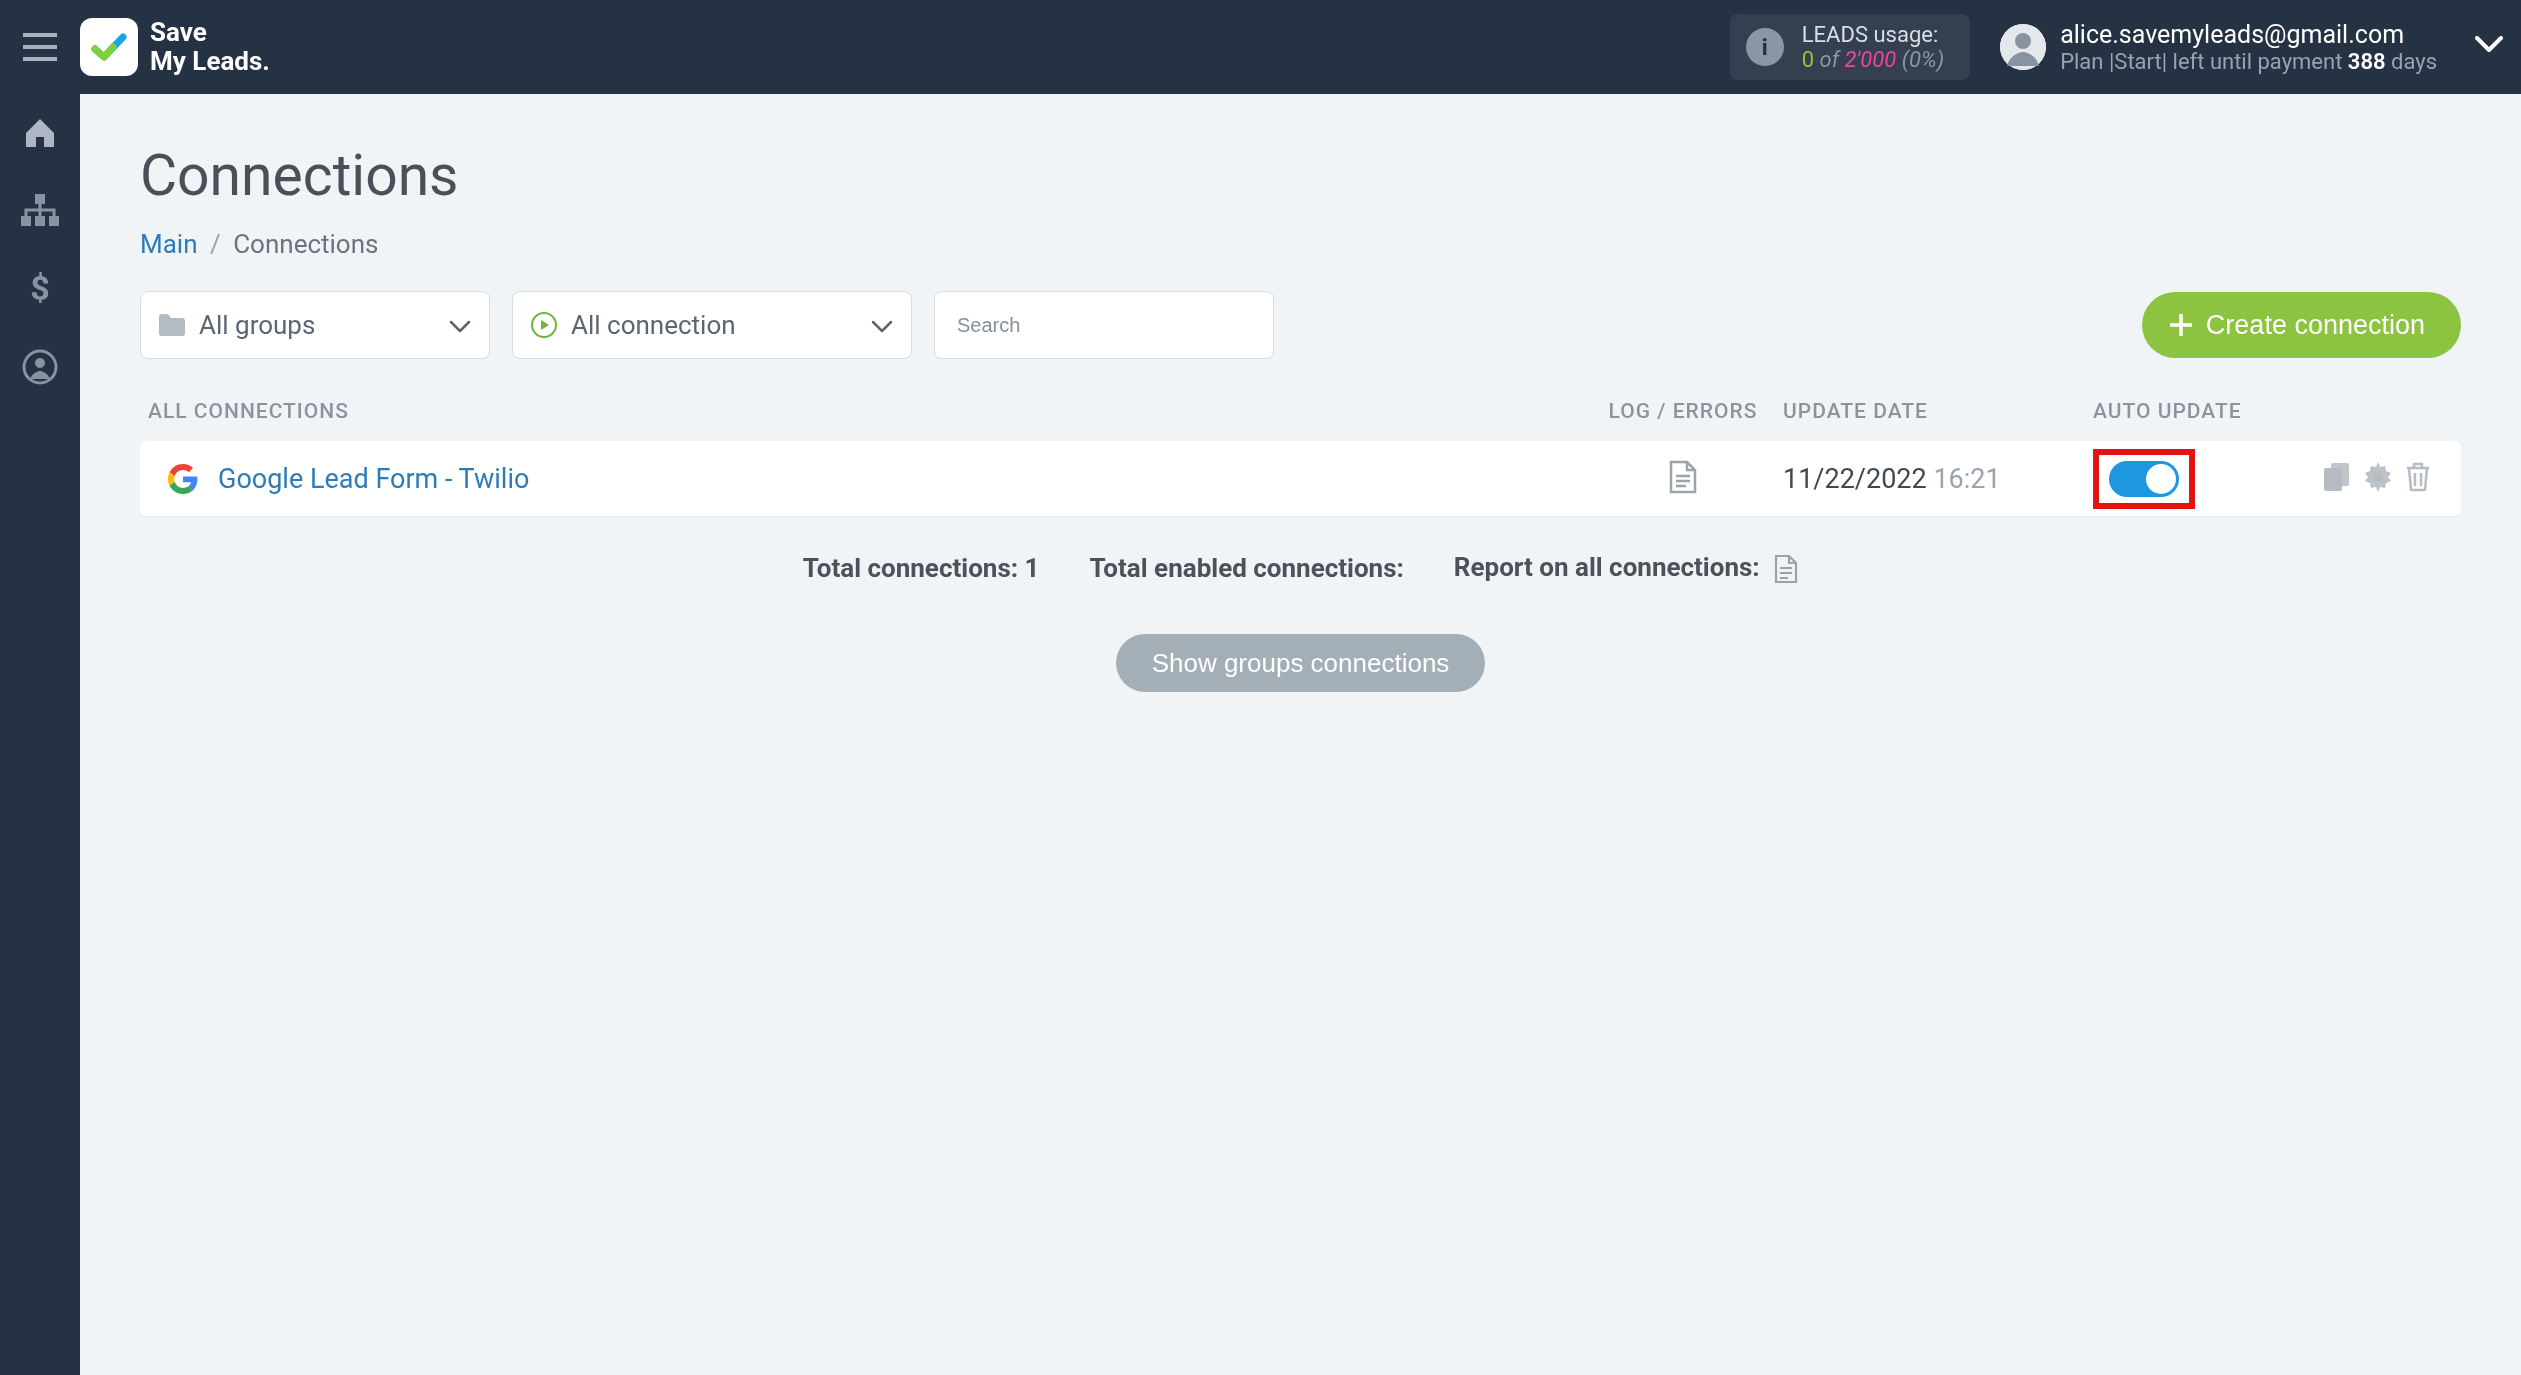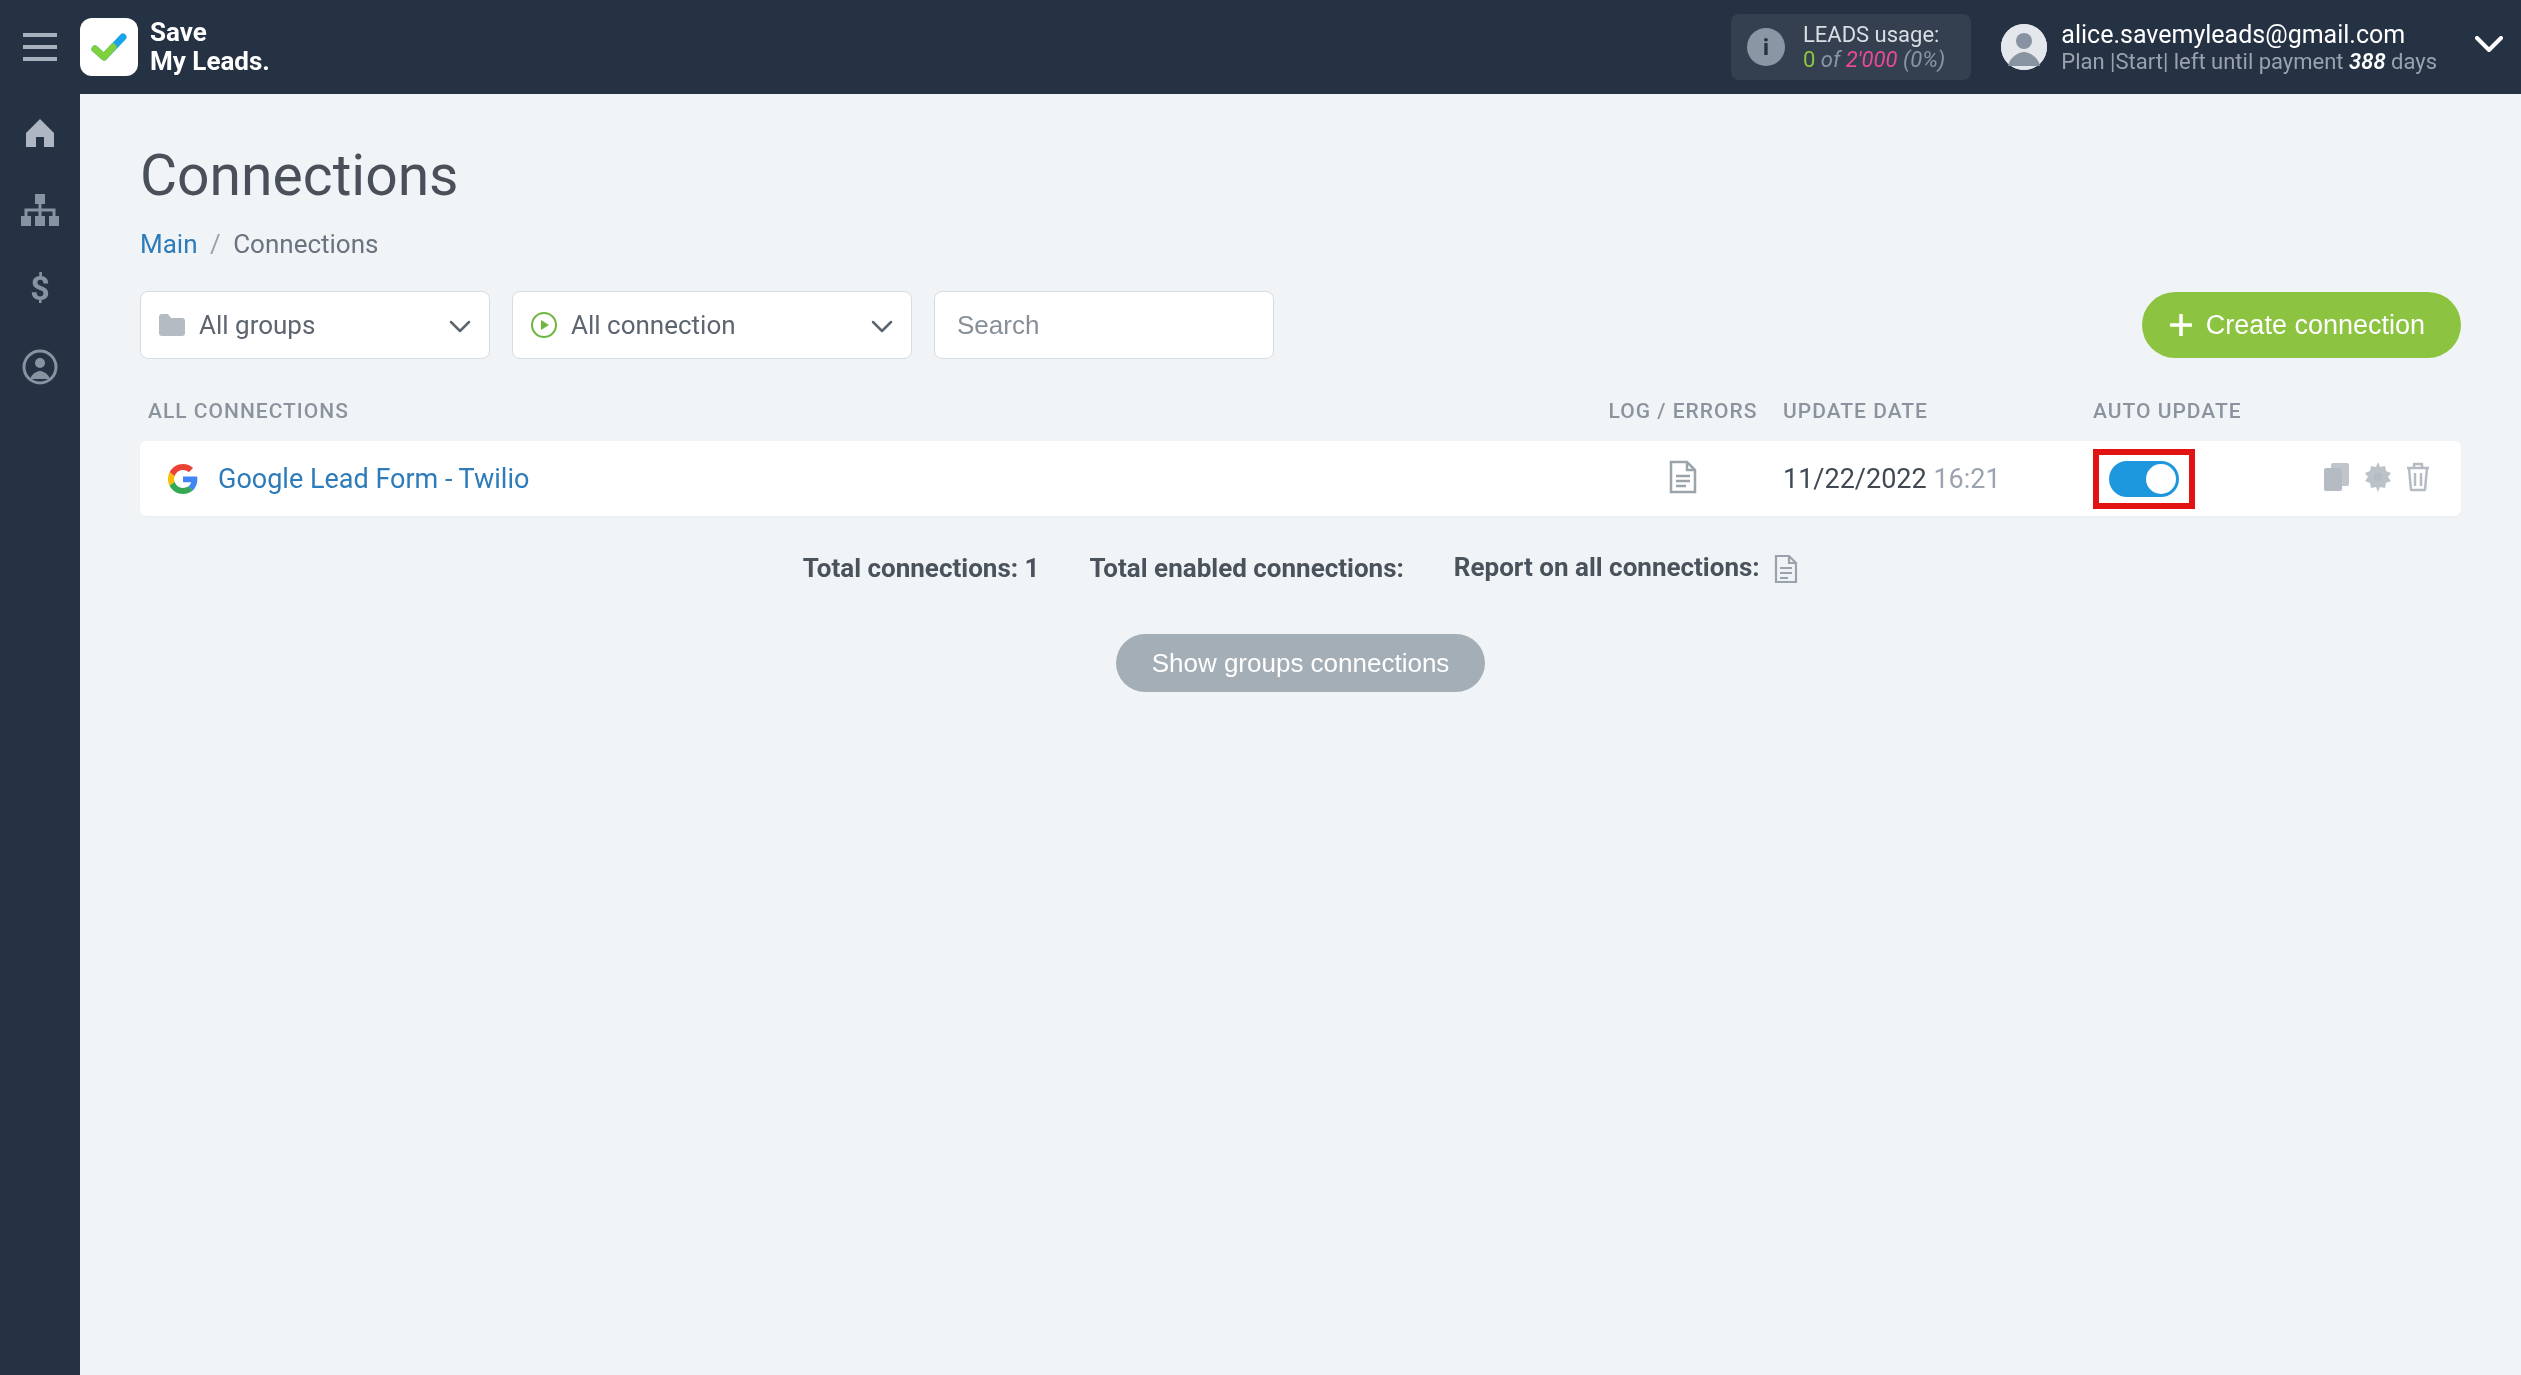--- a/index.html
+++ b/index.html
@@ -88,21 +88,21 @@
     align-items:center;
     gap: 14px;
   }
   .avatar {
     width:46px;height:46px;border-radius:50%;
     background:#e4e8ed;
     display:flex;align-items:center;justify-content:center;
   }
   .user-text .email { color:#fff; font-size:25px; }
   .user-text .plan { color:#99a2ae; font-size:22px; }
-  .user-text .plan .days-num { color:#fff; font-weight:600;font-style:italic; }
+  .user-text .plan .days-num { color:#fff; font-weight:600; }
   .chev-down {
     color:#fff;
     margin-left: 24px;
     cursor:pointer;
   }
 
   
   .sidebar {
     position: absolute;
     left:0; top:94px; bottom:0;
@@ -157,21 +157,21 @@
     font-size:26px;
     color:#5c6570;
   }
   .select { width: 350px; padding: 0 18px; position:relative; cursor:pointer; }
   .select.small { width: 400px; }
   .select .left-icon { color:#b4bbc3; margin-right: 14px; display:flex; }
   .select .left-icon.green { color:#6fb63f; }
   .select .chev { position:absolute; right:18px; color:#5c6570; }
   .search { width: 340px; padding: 0 22px; }
   .search input {
-    border:none; outline:none; font-size:26px; width:100%;
+    border:none; outline:none; font-size:20px; width:100%;
     color:#4c1d95; background:transparent;
   }
   .search input::placeholder { color:#878f98; }
 
   .create-btn {
     margin-left:auto;
     background:#8cc441;
     color:#fff;
     border:none;
     height:66px;

